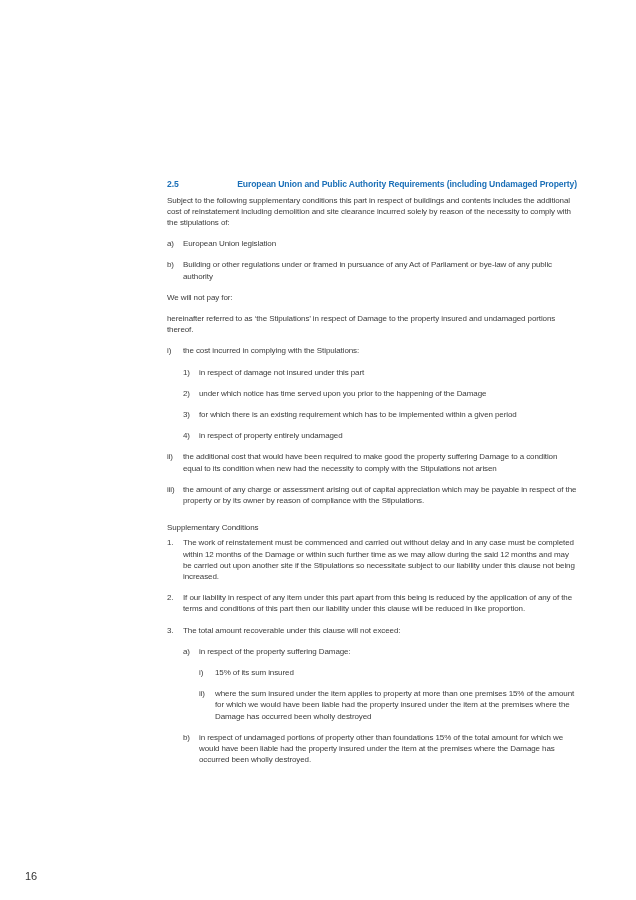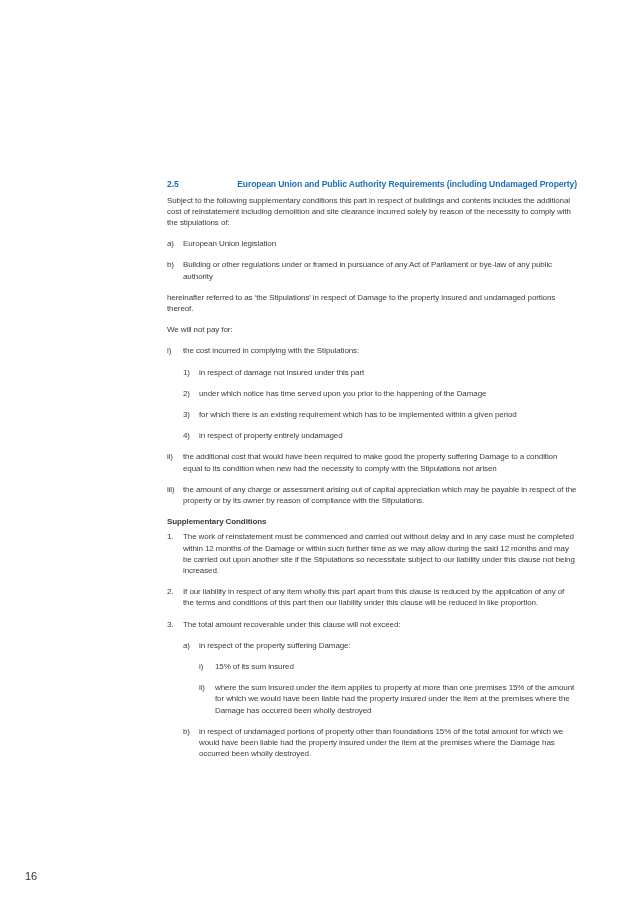--- a/index.html
+++ b/index.html
@@ -33,22 +33,22 @@
   .h-num { flex: 0 0 22px; }
   .h-title { flex: 1; text-align: right; }
   p { margin: 0 0 10px 0; }
   .b { font-weight: normal; }
   .li { display: flex; margin-bottom: 10px; }
   .mk { flex: 0 0 16px; }
   .tx { flex: 1; min-width: 0; }
   .tx > .li:last-child { margin-bottom: 0; }
   .tx > p { margin: 0 0 10px 0; }
   .sub-heading {
-    font-weight: bold;
-    margin: 10px 0 4px 0;
+    font-weight: normal;
+    margin: 16px 0 4px 0;
     color: #383838;
   }
   .pageno {
     position: absolute;
     left: 25px;
     top: 870px;
     font-size: 11px;
     color: #333333;
   }
 </style>
@@ -67,23 +67,23 @@
 
     <div class="li">
       <span class="mk">a)</span>
       <span class="tx"><span>European Union legislation</span></span>
     </div>
     <div class="li">
       <span class="mk">b)</span>
       <span class="tx"><span>Building or other regulations under or framed in pursuance of any Act of Parliament or bye-law of any public authority</span></span>
     </div>
 
+    <p><span class="b">We</span><span> will not pay for:</span></p>
+
     <p><span>hereinafter referred to as ‘the Stipulations’ in respect of Damage to the </span><span class="b">property</span><span> insured and undamaged portions thereof.</span></p>
-
-    <p><span class="b">We</span><span> will not pay for:</span></p>
 
     <div class="li">
       <span class="mk">i)</span>
       <div class="tx">
         <p><span>the cost incurred in complying with the Stipulations:</span></p>
         <div class="li">
           <span class="mk">1)</span>
           <span class="tx"><span>in respect of </span><span class="b">damage</span><span> not insured under this part</span></span>
         </div>
         <div class="li">
@@ -113,21 +113,21 @@
 
     <div class="sub-heading">Supplementary Conditions</div>
 
     <div class="li">
       <span class="mk">1.</span>
       <span class="tx"><span>The work of </span><span class="b">reinstatement</span><span> must be commenced and carried out without delay and in any case must be completed within 12 months of the Damage or within such further time as </span><span class="b">we</span><span> may allow during the said 12 months and may be carried out upon another site if the Stipulations so necessitate subject to </span><span class="b">our</span><span> liability under this clause not being increased.</span></span>
     </div>
 
     <div class="li">
       <span class="mk">2.</span>
-      <span class="tx"><span>If </span><span class="b">our</span><span> liability in respect of any item wholly this part apart from this clause is reduced by the application of any of the terms and conditions of this part then </span><span class="b">our</span><span> liability under this clause will be reduced in like proportion.</span></span>
+      <span class="tx"><span>If </span><span class="b">our</span><span> liability in respect of any item under this part apart from this being is reduced by the application of any of the terms and conditions of this part then </span><span class="b">our</span><span> liability under this clause will be reduced in like proportion.</span></span>
     </div>
 
     <div class="li">
       <span class="mk">3.</span>
       <div class="tx">
         <p><span>The total amount recoverable under this clause will not exceed:</span></p>
         <div class="li">
           <span class="mk">a)</span>
           <div class="tx">
             <p><span>in respect of the </span><span class="b">property</span><span> suffering Damage:</span></p>

